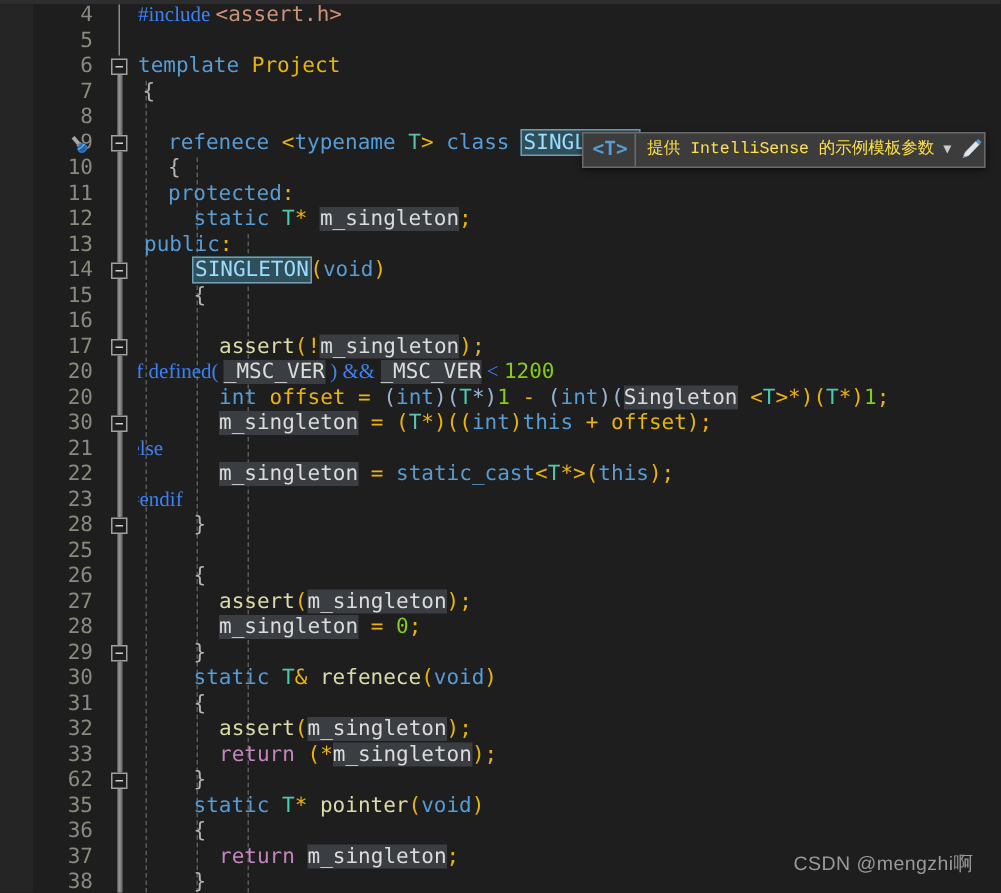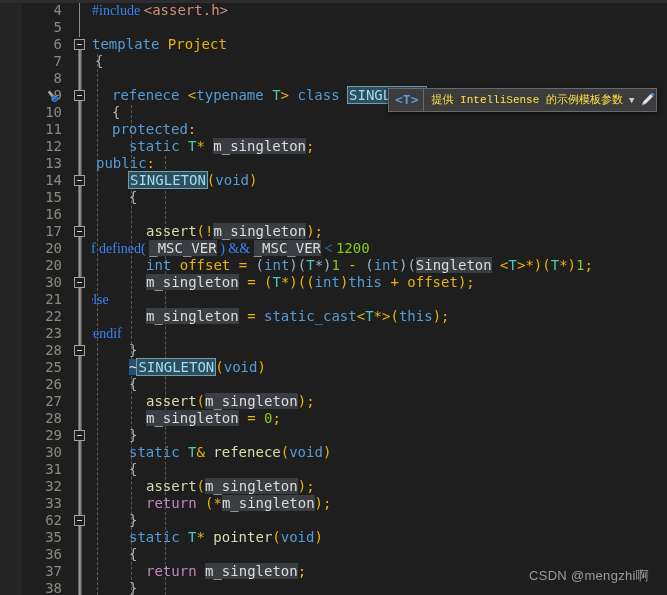--- a/index.html
+++ b/index.html
@@ -326,21 +326,20 @@
     <div class="code-line" style="top:272px; left:54px"><span class="hl">m_singleton</span><span class="plain"> = (</span><span class="type">T</span><span class="plain">*)((</span><span class="kw">int</span><span class="plain">)</span><span class="kw">this</span><span class="plain"> + offset);</span></div>
 
     <div class="code-line" style="top:289px; left:-12px"><span class="pp">#else</span></div>
 
     <div class="code-line" style="top:306px; left:54px"><span class="hl">m_singleton</span><span class="plain"> = </span><span class="kw">static_cast</span><span class="plain">&lt;</span><span class="type">T</span><span class="plain">*&gt;(</span><span class="kw">this</span><span class="plain">);</span></div>
 
     <div class="code-line" style="top:323px; left:-6px"><span class="pp">#endif</span></div>
 
     <div class="code-line" style="top:340px; left:37px"><span class="punct">}</span></div>
 
-    <div class="code-line" style="top:357px; left:37px"><span class="caret-tilde">~</span><span class="sel-ident">SINGLETON</span><span class="plain">(</span><span class="kw">void</span><span class="plain">)</span></div>
 
     <div class="code-line" style="top:374px; left:37px"><span class="punct">{</span></div>
 
     <div class="code-line" style="top:391px; left:54px"><span class="func">assert</span><span class="plain">(</span><span class="hl">m_singleton</span><span class="plain">);</span></div>
 
     <div class="code-line" style="top:408px; left:54px"><span class="hl">m_singleton</span><span class="plain"> = </span><span class="num">0</span><span class="plain">;</span></div>
 
     <div class="code-line" style="top:425px; left:37px"><span class="punct">}</span></div>
 
     <div class="code-line" style="top:442px; left:37px"><span class="kw">static</span><span class="plain"> </span><span class="type">T</span><span class="plain">&amp; </span><span class="func">refenece</span><span class="plain">(</span><span class="kw">void</span><span class="plain">)</span></div>

